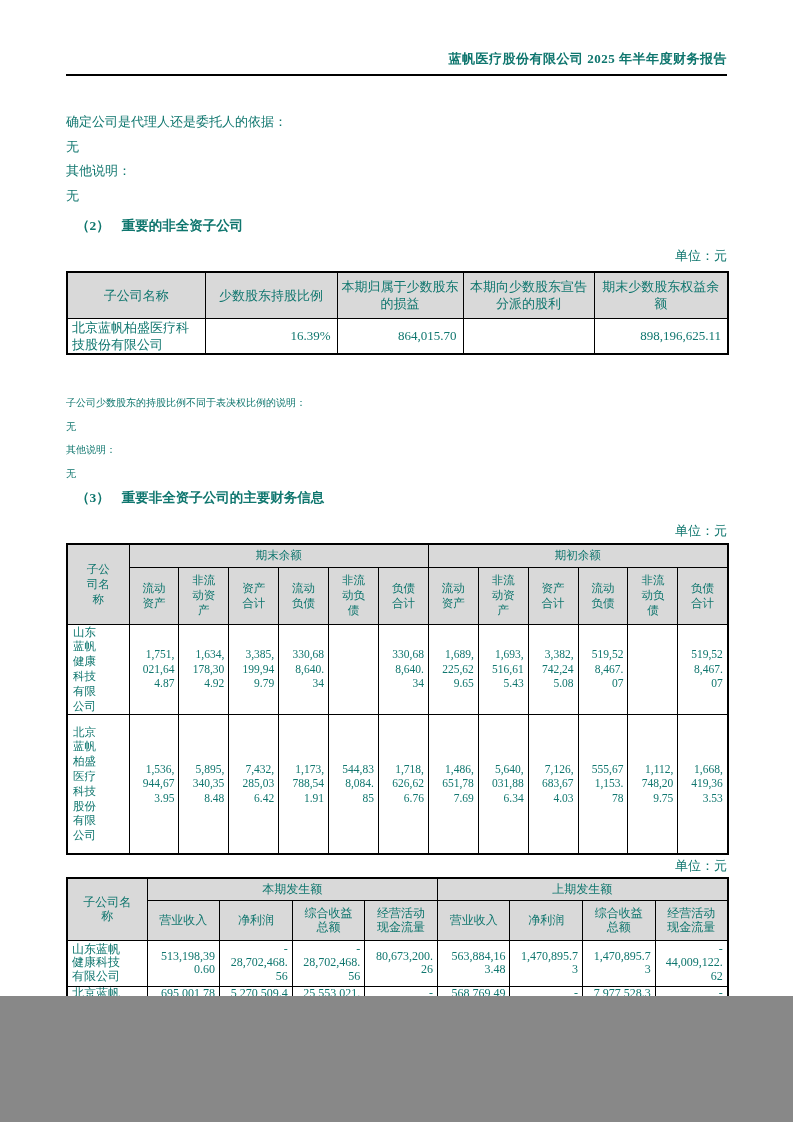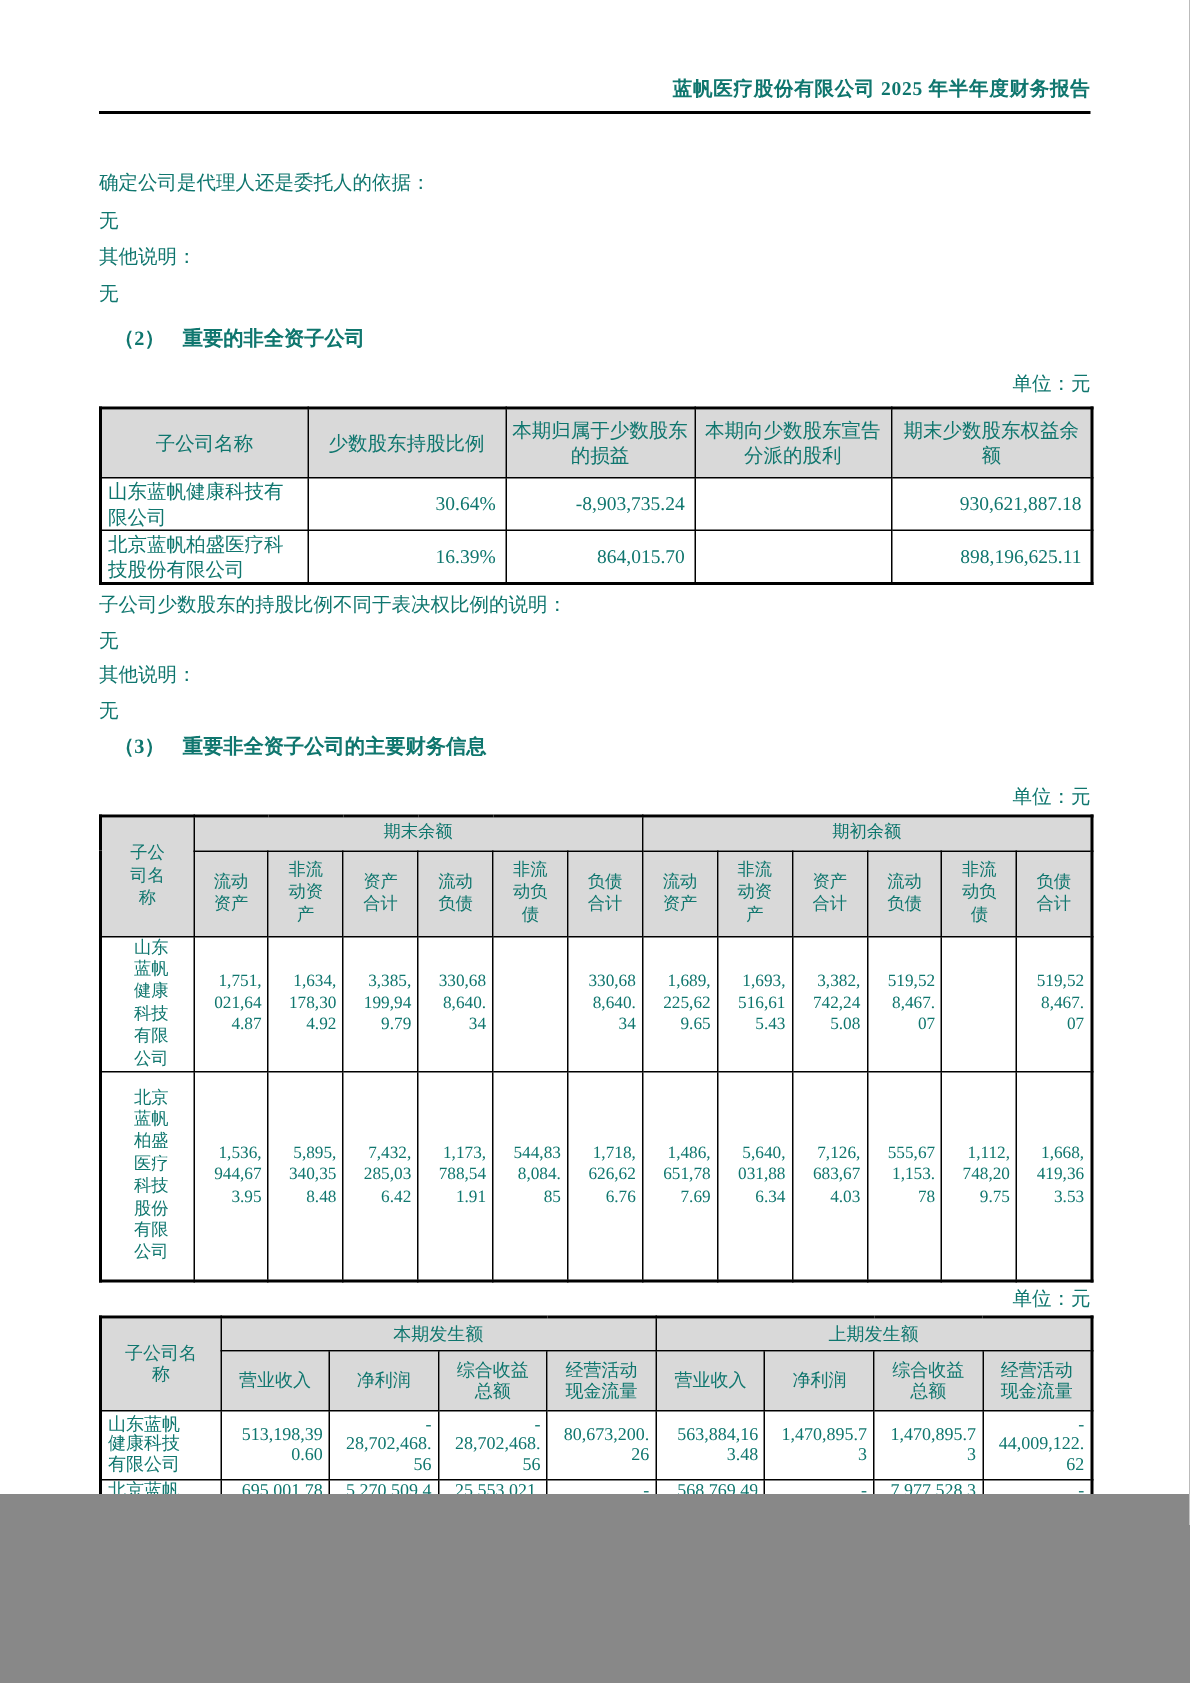--- a/index.html
+++ b/index.html
@@ -8,21 +8,21 @@
     position:relative; width:793px; height:996px; margin:0 auto;
     background:#ffffff; color:#0f766e;
     font-family:"Liberation Serif","DejaVu Serif",serif;
     overflow:hidden;
   }
   .abs { position:absolute; }
   .report-header { top:50px; left:66px; width:661px; text-align:right;
     font-weight:bold; font-size:13px; letter-spacing:0.5px; }
   .header-rule { top:74px; left:66px; width:661px; border-top:2px solid #000; height:0; }
   .intro { top:110px; left:66px; width:661px; font-size:13px; line-height:24.5px; }
-  .notes { top:391px; left:66px; width:661px; font-size:13px; line-height:23.5px; }
+  .notes { top:391px; left:66px; width:661px; font-size:10px; line-height:23.5px; }
   .sec-heading { left:76px; font-size:13.5px; font-weight:bold;font-family:Liberation Serif, serif; }
   .sec-heading .sec-title { margin-left:12px; }
   .unit-label { left:66px; width:661px; text-align:right; font-size:13px; }
   .page-number { top:1028px; left:66px; width:661px; text-align:right;
     padding-right:8px; font-size:12px; font-family:"Liberation Sans","DejaVu Sans",sans-serif; }
 
   table { border-collapse:collapse; table-layout:fixed; width:661px;
     border:2px solid #000; }
   th,td { border:1px solid #000; overflow:hidden; white-space:pre-line; vertical-align:middle; }
   th { background:#d9d9d9; font-weight:normal; text-align:center; }
@@ -31,21 +31,21 @@
   .t1 { top:271px; left:66px; font-size:13px; }
   .t1 th { line-height:17px; }
   .t1 td { line-height:17px; }
   .t1 .nm { text-align:left; padding:0 3px 0 4px; }
   .t1 .num { text-align:right; padding-right:6px; }
 
   
   .t2 { top:543px; left:66px; font-size:11.5px; }
   .t2 th { line-height:14.8px;margin-top:36px; }
   .t2 td { line-height:14.8px; }
-  .t2 .nm { text-align:center; padding-left:5px; }
+  .t2 .nm { text-align:left; padding-left:5px; }
   .t2 .num { text-align:right; padding-right:4px; }
 
   
   .t3 { top:877px; left:66px; font-size:12px; }
   .t3 th { line-height:14px; }
   .t3 td { line-height:13.5px; }
   .t3 .nm { text-align:left; padding-left:4px; }
   .t3 .num { text-align:right; padding-right:4px; }
   .t3 tr.clip td { vertical-align:top; }
   .t3 tr.clip .cellclip { height:28px; overflow:hidden; }
@@ -82,28 +82,20 @@
     <tbody>
         <tr style="height:46px">
       <th>子公司名称</th>
       <th>少数股东持股比例</th>
       <th>本期归属于少数股东
 的损益</th>
       <th>本期向少数股东宣告
 分派的股利</th>
       <th>期末少数股东权益余
 额</th>
-    </tr>
-    <tr style="height:35px">
-      <td class="nm">山东蓝帆健康科技有
-限公司</td>
-      <td class="num">30.64%</td>
-      <td class="num">-8,903,735.24</td>
-      <td class="num"></td>
-      <td class="num">930,621,887.18</td>
     </tr>
     <tr style="height:35px">
       <td class="nm">北京蓝帆柏盛医疗科
 技股份有限公司</td>
       <td class="num">16.39%</td>
       <td class="num">864,015.70</td>
       <td class="num"></td>
       <td class="num">898,196,625.11</td>
     </tr>
   </tbody>

